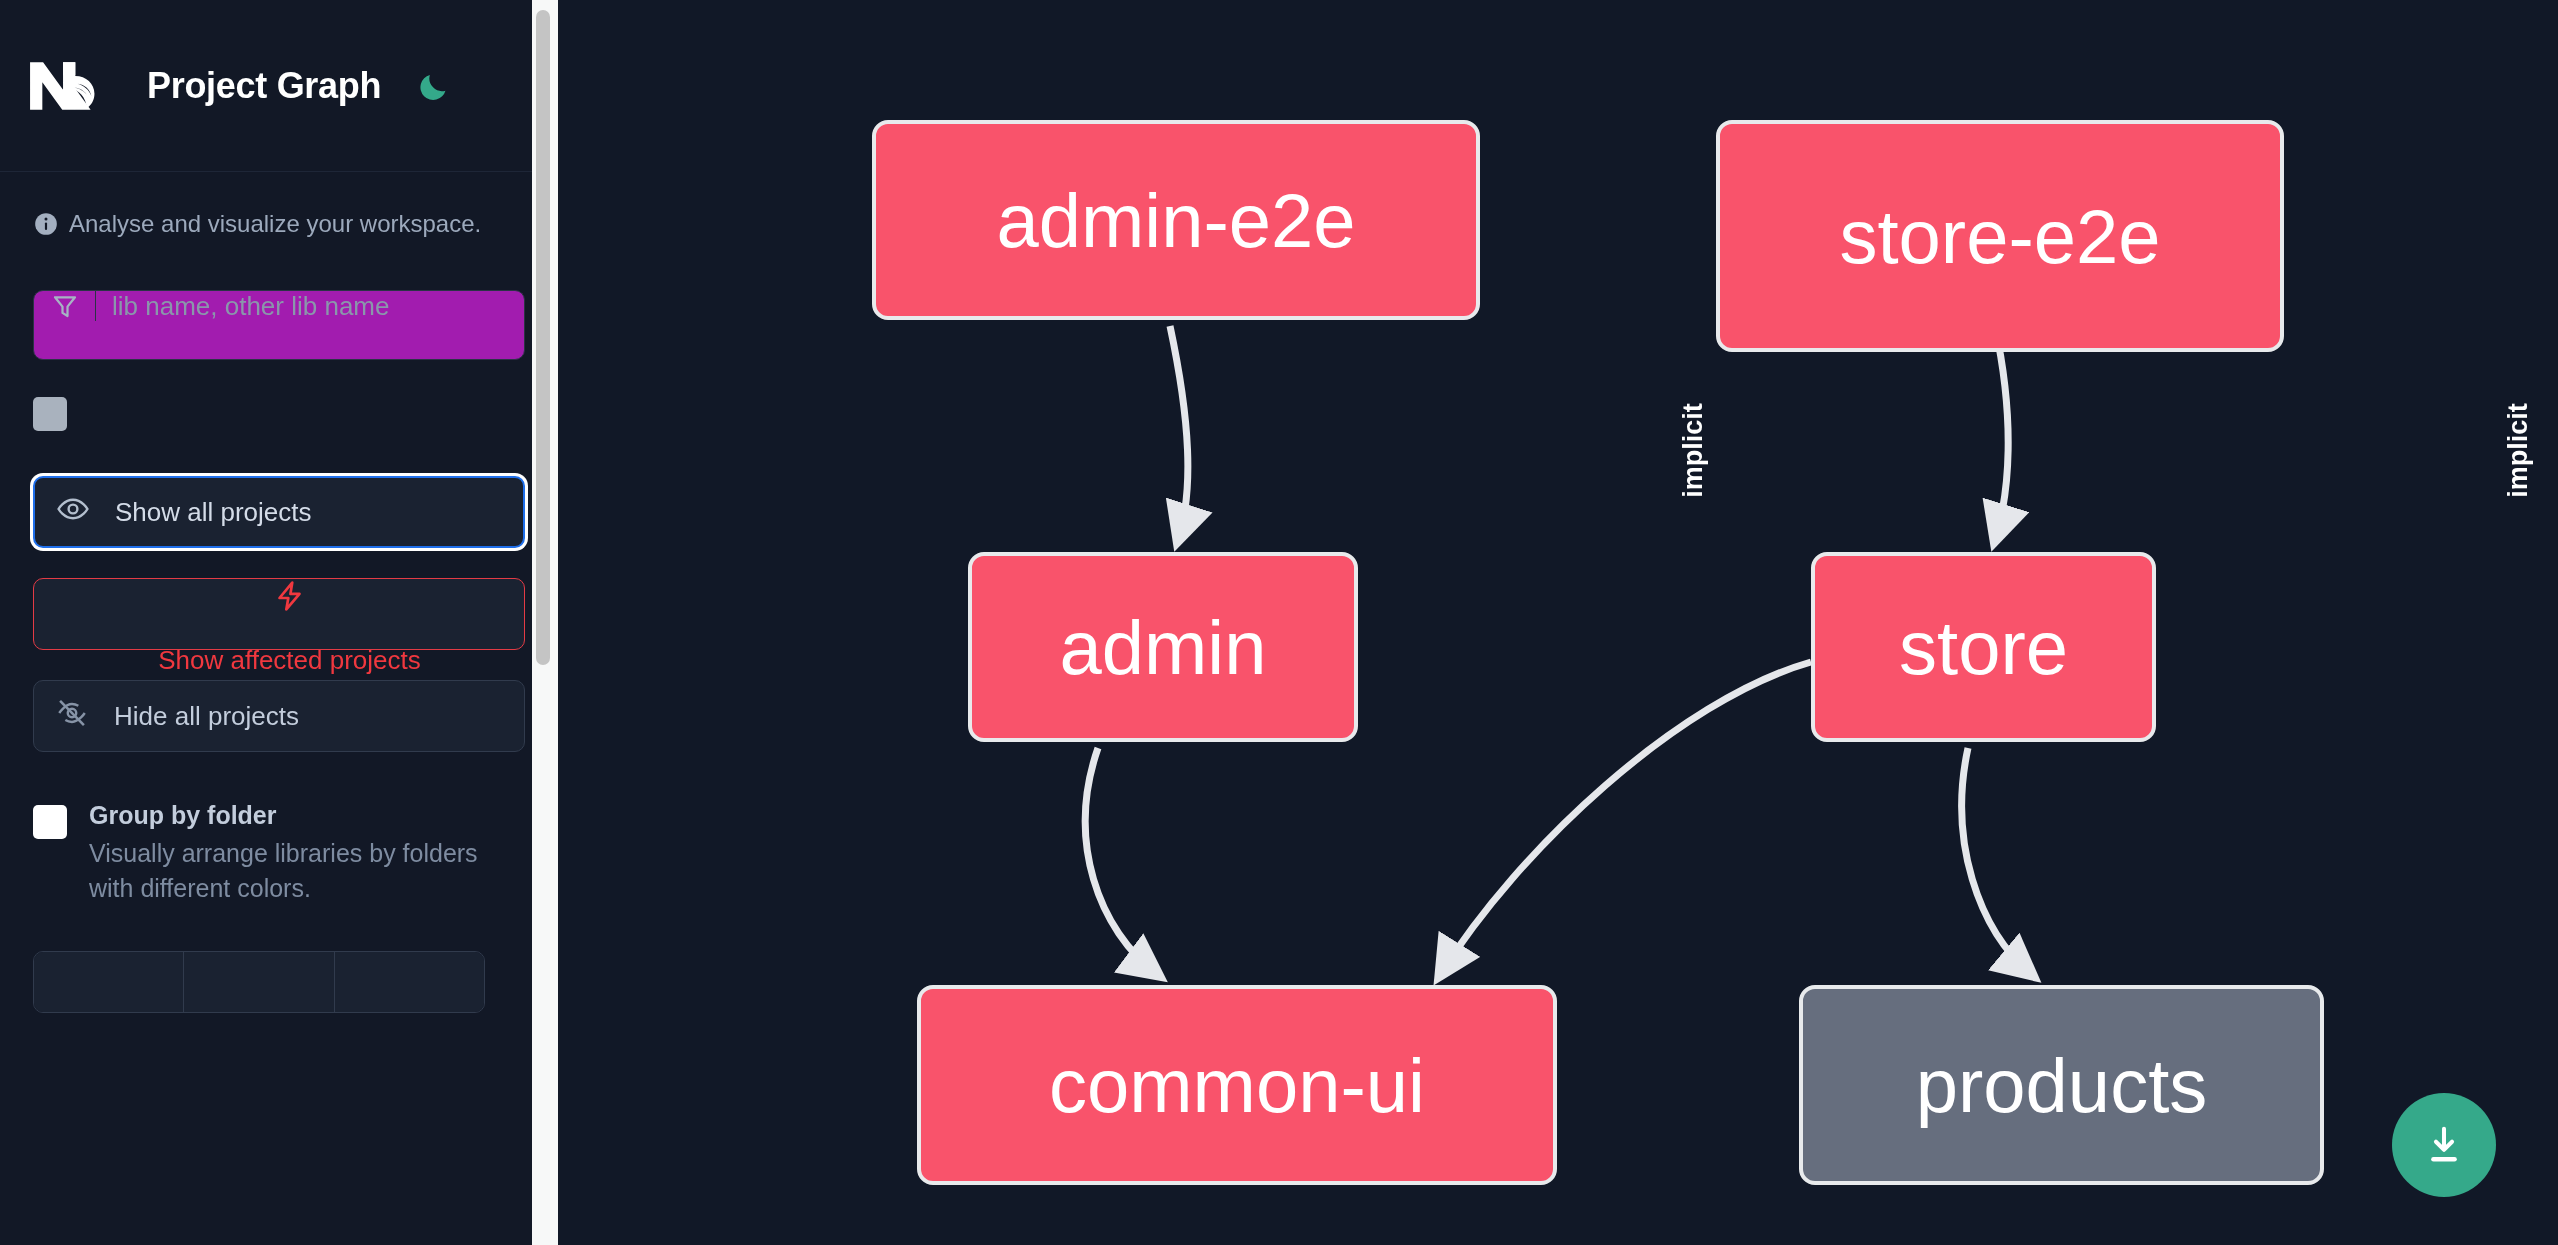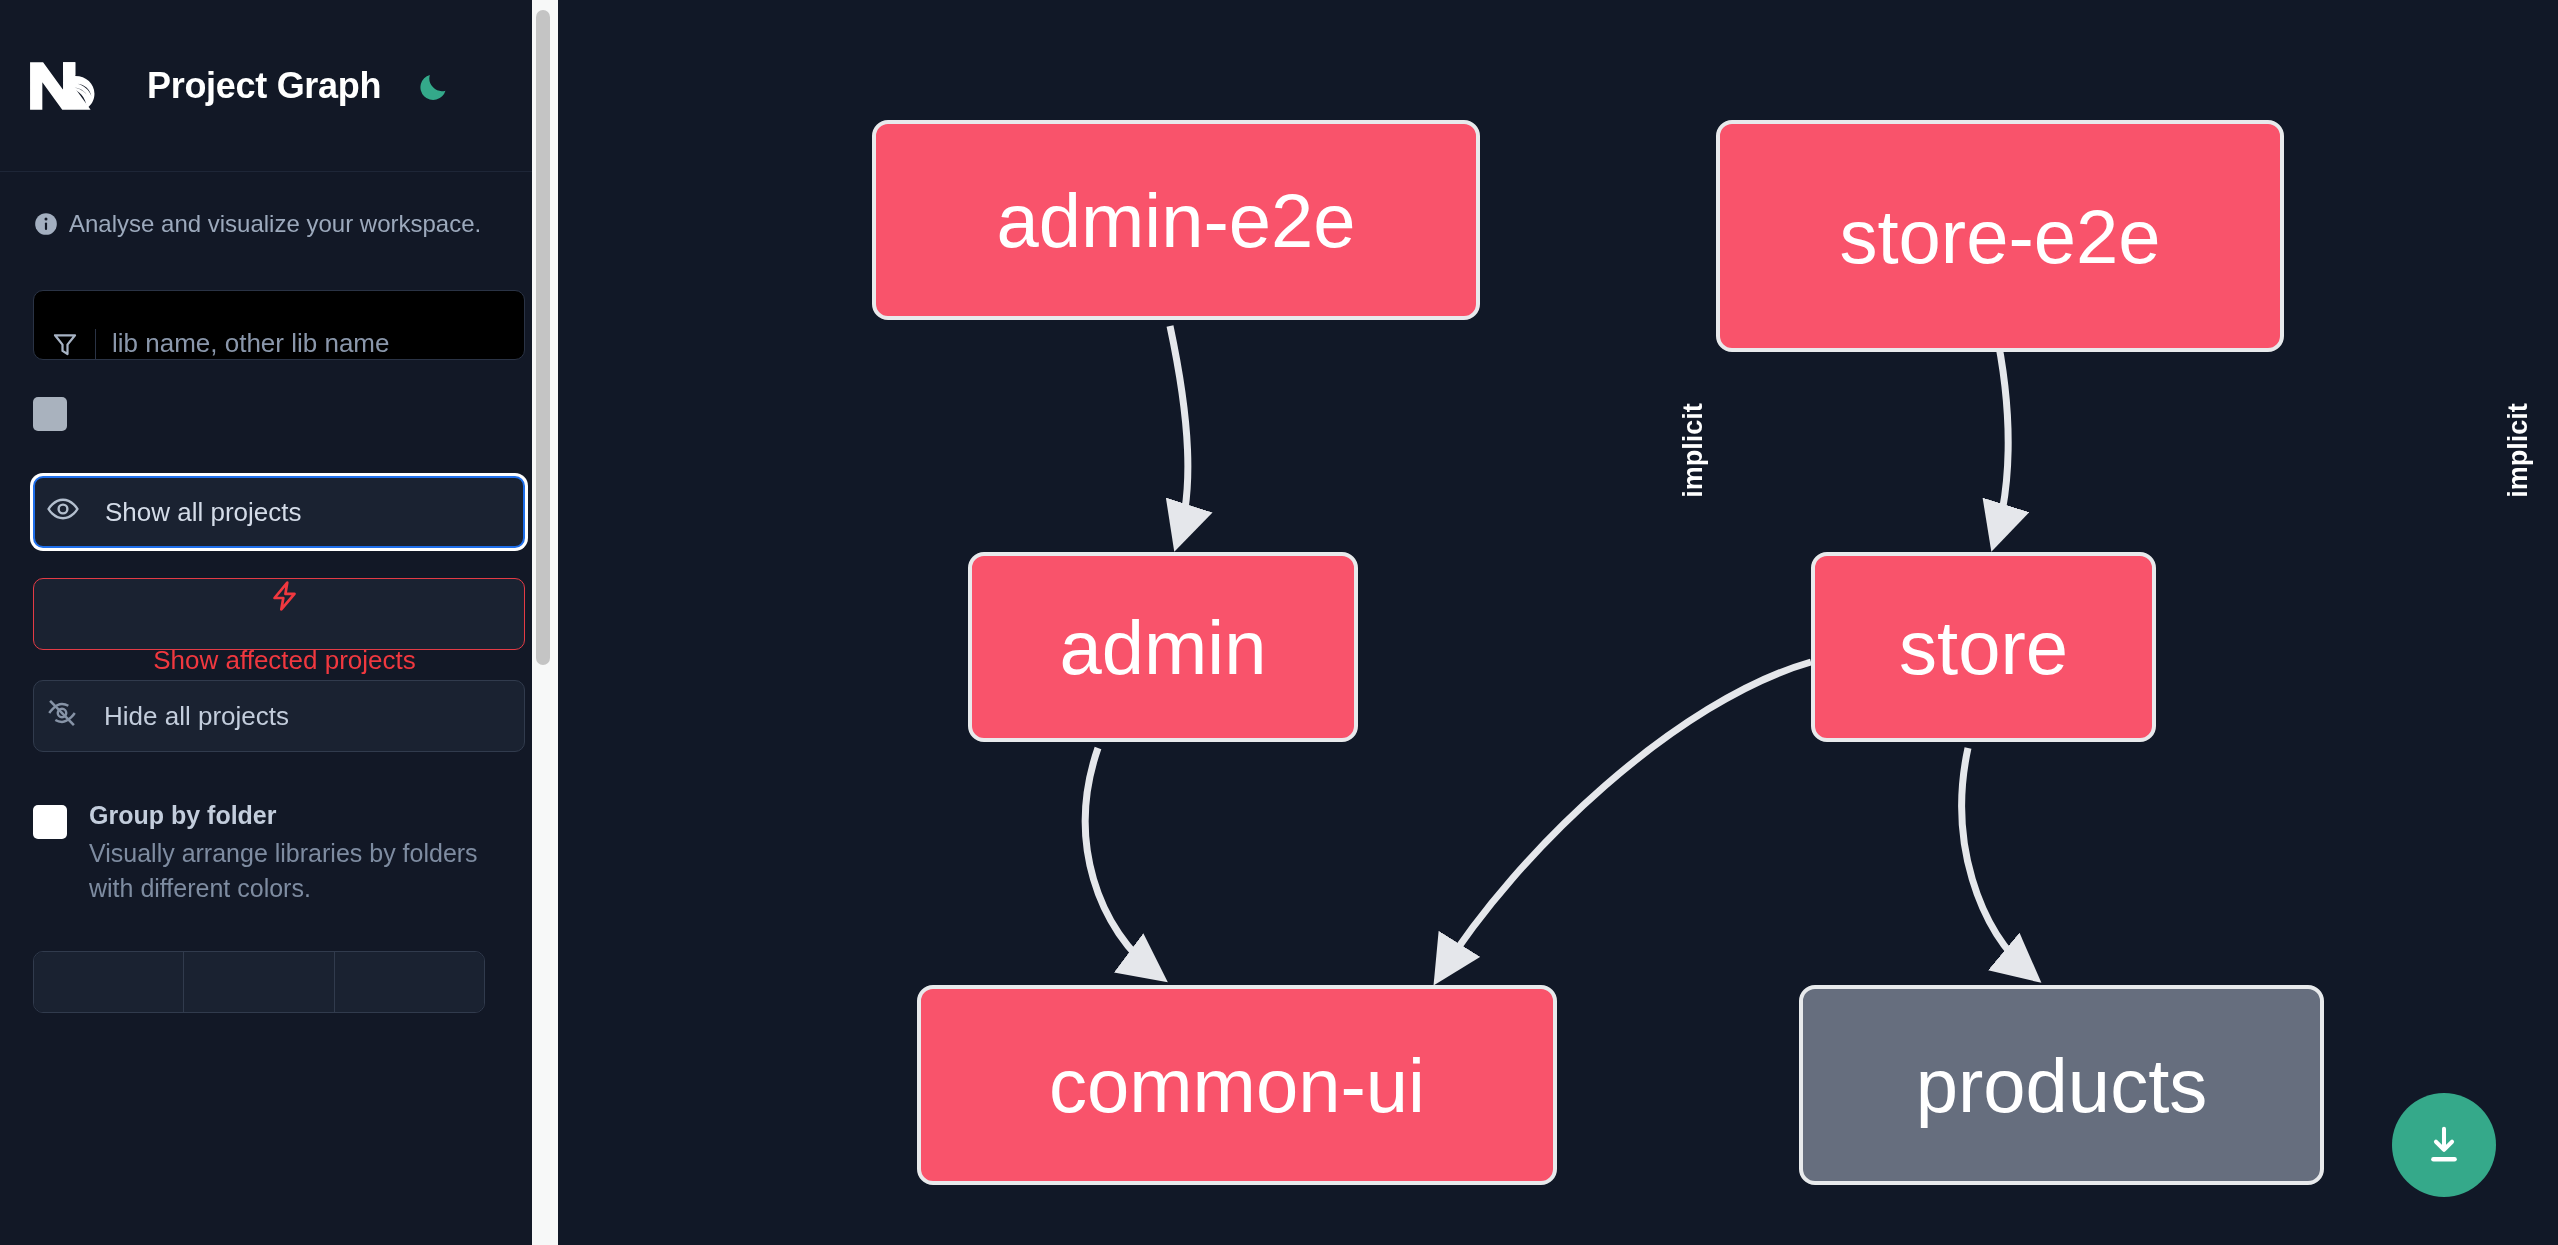--- a/index.html
+++ b/index.html
@@ -43,22 +43,22 @@
   .info-row {
     display:flex; align-items:center; gap:10px;
     margin-top:38px;
   }
   .info-icon { width:26px; height:26px; flex:0 0 26px; }
   .info-text { font-size:24px; color:#9CA9BC; white-space:nowrap; }
 
   .search-wrap {
     margin-top:52px;
     height:70px;
-    display:flex; align-items:flex-end;
-    background:#000000;
+    display:flex; align-items:flex-start;
+    background:#a21caf;
     border:1px solid #2A3345;
     border-radius:10px;
     overflow:hidden;
   }
   .search-icon-box {
     width:62px; flex:0 0 62px;
     display:flex; align-items:center; justify-content:center;
     border-right:1px solid #2A3345;
   }
   .search-input {
@@ -78,21 +78,21 @@
   .cb.green  { background:#3FBF8F; }
   .cb.green svg { position:absolute; left:4px; top:5px; }
   .cb-texts { margin-left:22px; }
   .cb-label { font-size:25px; font-weight:bold; color:#C3CDDC; line-height:1.1; }
   .cb-desc  { font-size:25px; color:#7E8CA1; line-height:1.42; margin-top:6px; max-width:452px; }
 
   .btn-stack { margin-top:45px; display:flex; flex-direction:column; gap:30px; }
   .gbtn {
     height:72px; border-radius:10px;
     display:flex; align-items:center; gap:25px;
-    padding-left:11px; cursor:pointer;
+    padding-left:21px; cursor:pointer;
     background:#1A2231; font-size:26px;
     font-family:"Liberation Sans", sans-serif;
   }
   .gbtn-show-all {
     border:2px solid #1F6FEB; color:#D4DCE8;
     box-shadow:0 0 0 3px #FFFFFF;
   }
   .gbtn-affected { border:1px solid #E33B45; color:#F0383F;flex-direction:column; }
   .gbtn-hide-all { border:1px solid #313B4D; color:#C3CDDC; }
 

